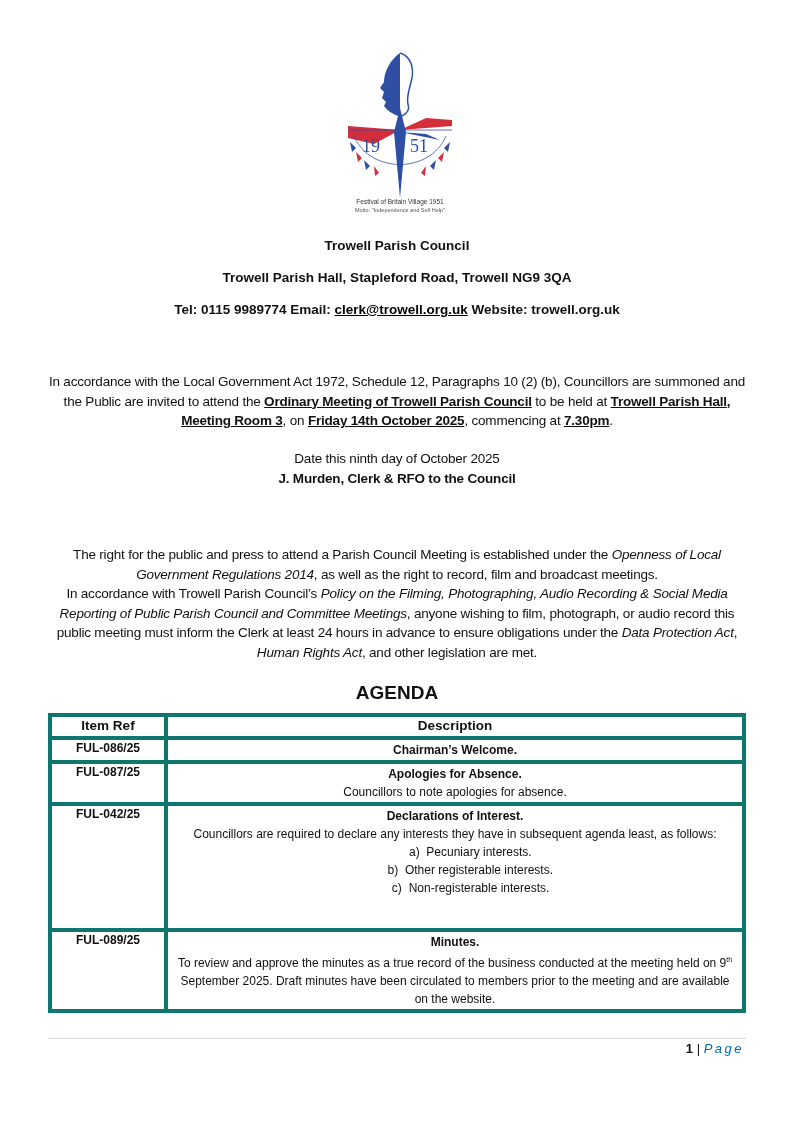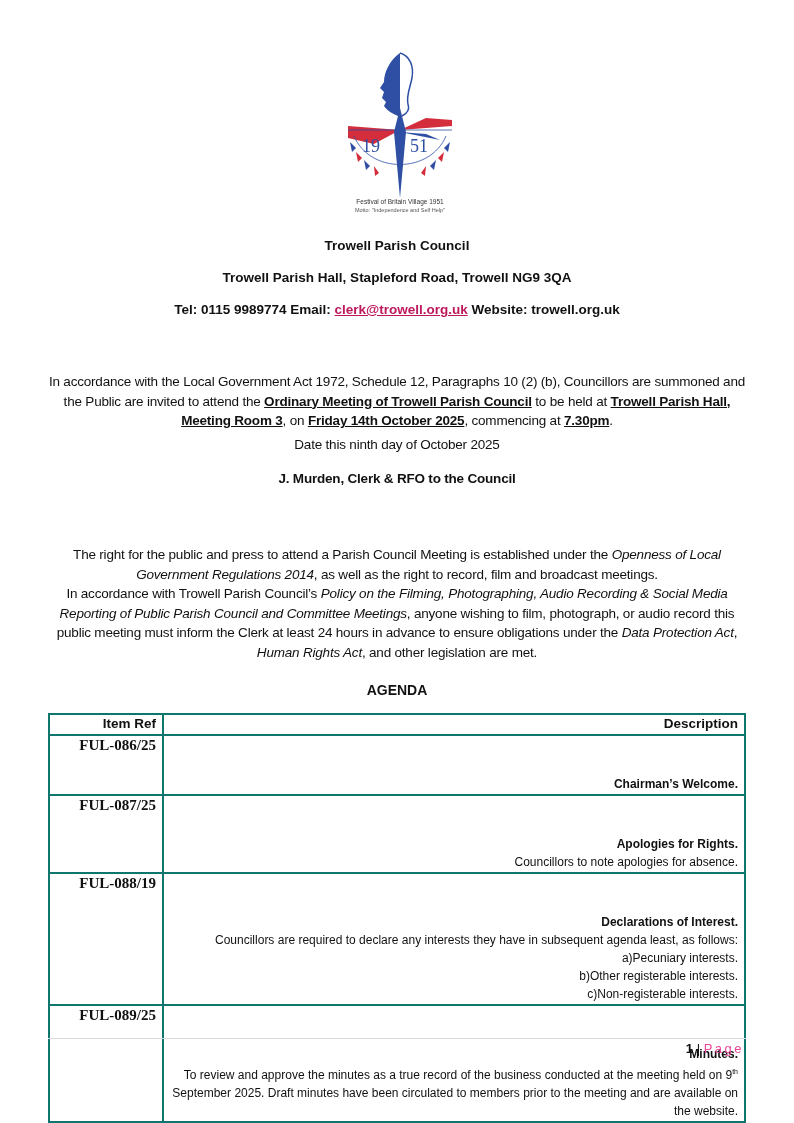--- a/index.html
+++ b/index.html
@@ -6,40 +6,40 @@
     body {
       width: 794px; height: 1123px; position: relative; overflow: hidden;
       font-family: "Liberation Sans", sans-serif; color: #111;
     }
     .logo { position: absolute; left: 340px; top: 48px; width: 120px; height: 172px; }
     .logo-caption { position: absolute; left: 330px; top: 197px; width: 140px; text-align: center; color: #333; }
     .logo-caption .l1 { font-size: 6.5px; line-height: 9px; }
     .logo-caption .l2 { font-size: 5.5px; line-height: 8px; color: #555; }
 
     .hdr { position: absolute; left: 0; width: 794px; text-align: center; font-weight: bold; font-size: 13.5px; font-family: "Liberation Sans Narrow", "Liberation Sans", sans-serif; }
-    .hdr a { color: #be185d; text-decoration: underline; }
+    .hdr a { color: #000000; text-decoration: underline; }
 
     .para { position: absolute; left: 48px; width: 698px; text-align: center; font-size: 13.5px; line-height: 19.5px; letter-spacing: -0.2px; }
     .para b { font-weight: bold; text-decoration: underline; }
 
-    .agenda-title { position: absolute; left: 0; width: 794px; top: 682px; text-align: center; font-weight: bold; font-size: 14px; }
+    .agenda-title { position: absolute; left: 0; width: 794px; top: 682px; text-align: center; font-weight: bold; font-size: 19px; }
 
     table.agenda { position: absolute; left: 48px; top: 713px; width: 698px; border-collapse: collapse; font-size: 12px; }
-    table.agenda td, table.agenda th { border: 2px solid #0f766e; vertical-align: top; text-align: right; padding: 1px 6px; }
+    table.agenda td, table.agenda th { border: 4px solid #0f766e; vertical-align: top; text-align: center; padding: 1px 6px; }
     table.agenda th { font-size: 13.5px; font-weight: bold; height: 17px; }
-    table.agenda td.ref { width: 100px; font-weight: bold; font-size: 15px; font-family: Liberation Serif, serif; }
-    .ititle { font-weight: bold; line-height: 18px; margin-top: 38px; }
+    table.agenda td.ref { width: 100px; font-weight: bold; font-size: 12px; }
+    .ititle { font-weight: bold; line-height: 18px; }
     .idesc { line-height: 18px; }
     ol.sub { list-style: none; margin: 0; padding: 0 0 0 24px; }
     ol.sub li { line-height: 18px; }
     ol.sub li .mk { display: inline-block; width: 24px; }
 
     .footer-line { position: absolute; left: 48px; top: 1038px; width: 698px; height: 1px; background: #d9d9d9; }
     .page-num { position: absolute; right: 50px; top: 1041px; font-size: 13px; }
-    .page-num .pg { color: #ec4899; letter-spacing: 2.5px; }
+    .page-num .pg { color: #0369a1; letter-spacing: 2.5px; font-style: italic; }
   </style>
 </head>
 <body>
 
 <svg class="logo" viewBox="0 0 120 172">
 
   <path d="M60 5 C50 12 44 24 44 34 L40 40 L44 44 L42 50 L46 54 L44 58 C48 64 54 66 58 68 L60 80 Z" fill="#2e4fa3"></path>
   <path d="M60 5 C70 8 74 18 72 30 C70 40 66 48 68 56 C70 62 66 66 62 68" fill="none" stroke="#2e4fa3" stroke-width="1.5"></path>
 
   <polygon points="8,78 60,82 34,96 8,90" fill="#d42e3c"></polygon>
@@ -69,21 +69,21 @@
 
 <div class="hdr" style="top:238px;">Trowell Parish Council</div>
 <div class="hdr" style="top:270px;">Trowell Parish Hall, Stapleford Road, Trowell NG9 3QA</div>
 <div class="hdr" style="top:302px;">
   <span>Tel: 0115 9989774 Email: </span><a>clerk@trowell.org.uk</a><span> Website: trowell.org.uk</span>
 </div>
 
 <div class="para" style="top:372px;">
   <span>In accordance with the Local Government Act 1972, Schedule 12, Paragraphs 10 (2) (b), Councillors are summoned and the Public are invited to attend the </span><b>Ordinary Meeting of Trowell Parish Council</b><span> to be held at </span><b>Trowell Parish Hall, Meeting Room 3</b><span>, on </span><b>Friday 14th October 2025</b><span>, commencing at </span><b>7.30pm</b><span>.</span>
 </div>
-<div class="para" style="top:435px;">Date this ninth day of October 2025</div>
+<div class="para" style="top:449px;">Date this ninth day of October 2025</div>
 <div class="para" style="top:469px; font-weight:bold;">J. Murden, Clerk &amp; RFO to the Council</div>
 
 <div class="para" style="top:545px;">
   <span>The right for the public and press to attend a Parish Council Meeting is established under the </span><i>Openness of Local Government Regulations 2014</i><span>, as well as the right to record, film and broadcast meetings.</span>
 </div>
 <div class="para" style="top:584px;text-align:center;">
   <span>In accordance with Trowell Parish Council’s </span><i>Policy on the Filming, Photographing, Audio Recording &amp; Social Media Reporting of Public Parish Council and Committee Meetings</i><span>, anyone wishing to film, photograph, or audio record this public meeting must inform the Clerk at least 24 hours in advance to ensure obligations under the </span><i>Data Protection Act</i><span>, </span><i>Human Rights Act</i><span>, and other legislation are met.</span>
 </div>
 
 <div class="agenda-title">AGENDA</div>
@@ -96,26 +96,26 @@
   </tr>
   <tr>
     <td class="ref">FUL-086/25</td>
     <td>
       <div class="ititle">Chairman’s Welcome.</div>
     </td>
   </tr>
   <tr>
     <td class="ref">FUL-087/25</td>
     <td>
-      <div class="ititle">Apologies for Rights.</div>
+      <div class="ititle">Apologies for Absence.</div>
       <div class="idesc">Councillors to note apologies for absence.</div>
     </td>
   </tr>
   <tr>
-    <td class="ref">FUL-088/19</td>
+    <td class="ref">FUL-042/25</td>
     <td style="height:120px;">
       <div class="ititle">Declarations of Interest.</div>
       <div class="idesc">Councillors are required to declare any interests they have in subsequent agenda least, as follows:</div>
       <ol class="sub">
         <li><span class="mk">a)</span><span>Pecuniary interests.</span></li>
         <li><span class="mk">b)</span><span>Other registerable interests.</span></li>
         <li><span class="mk">c)</span><span>Non-registerable interests.</span></li>
       </ol>
     </td>
   </tr>

